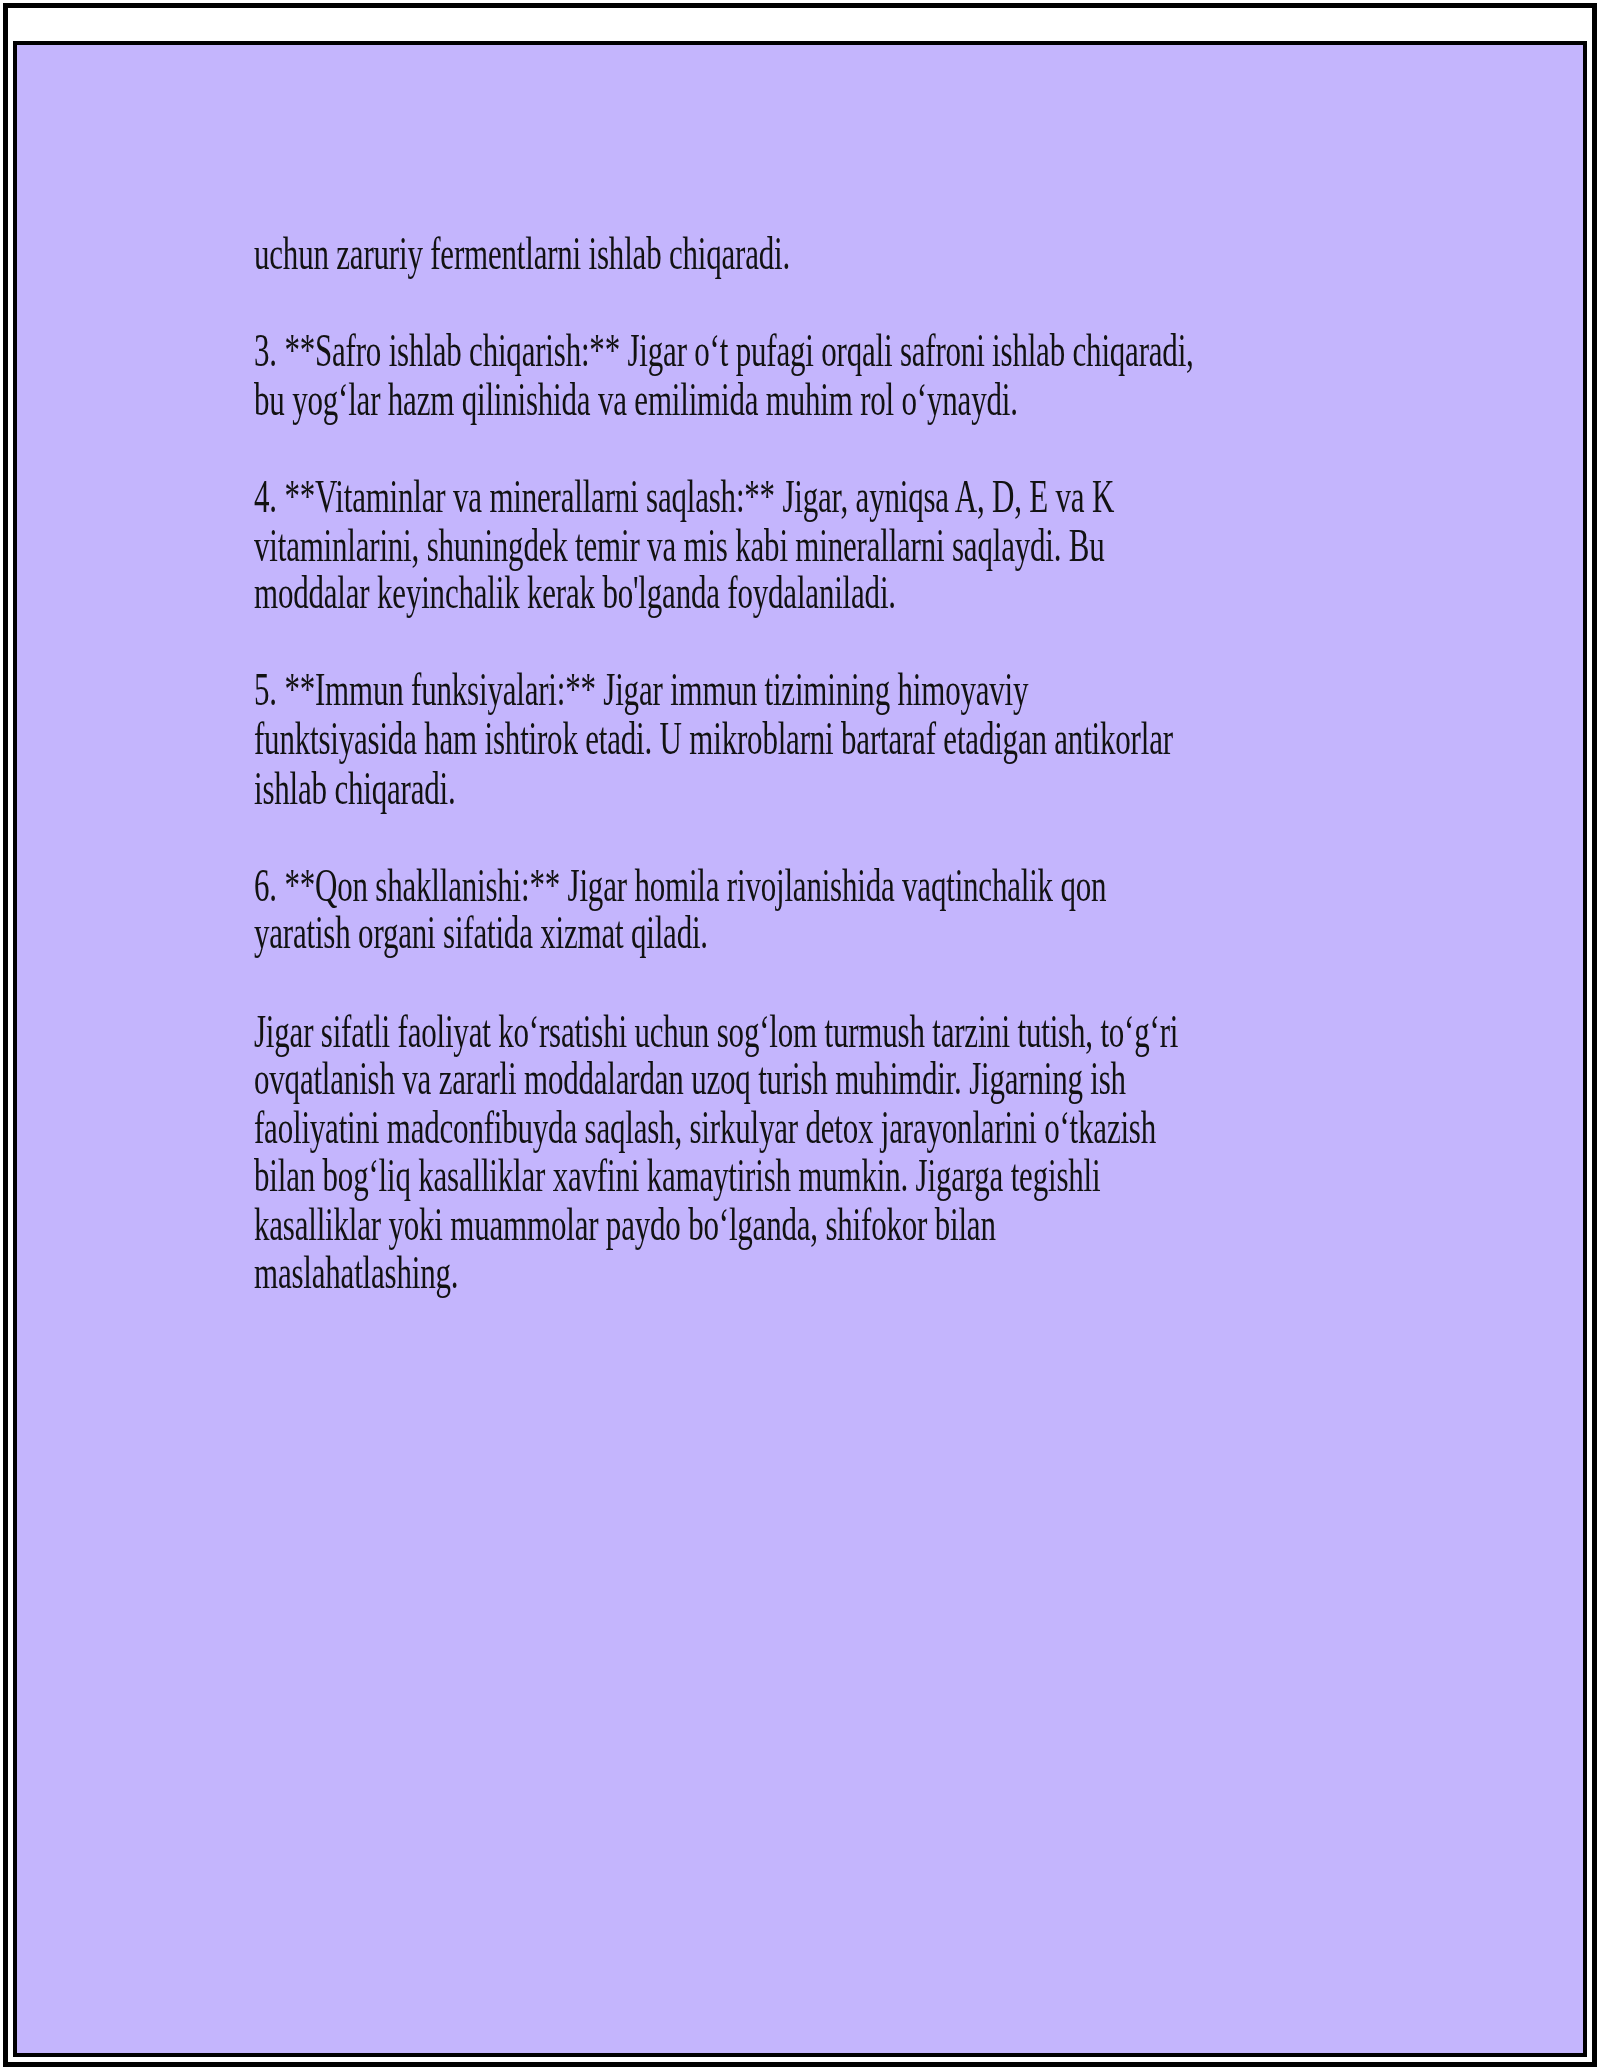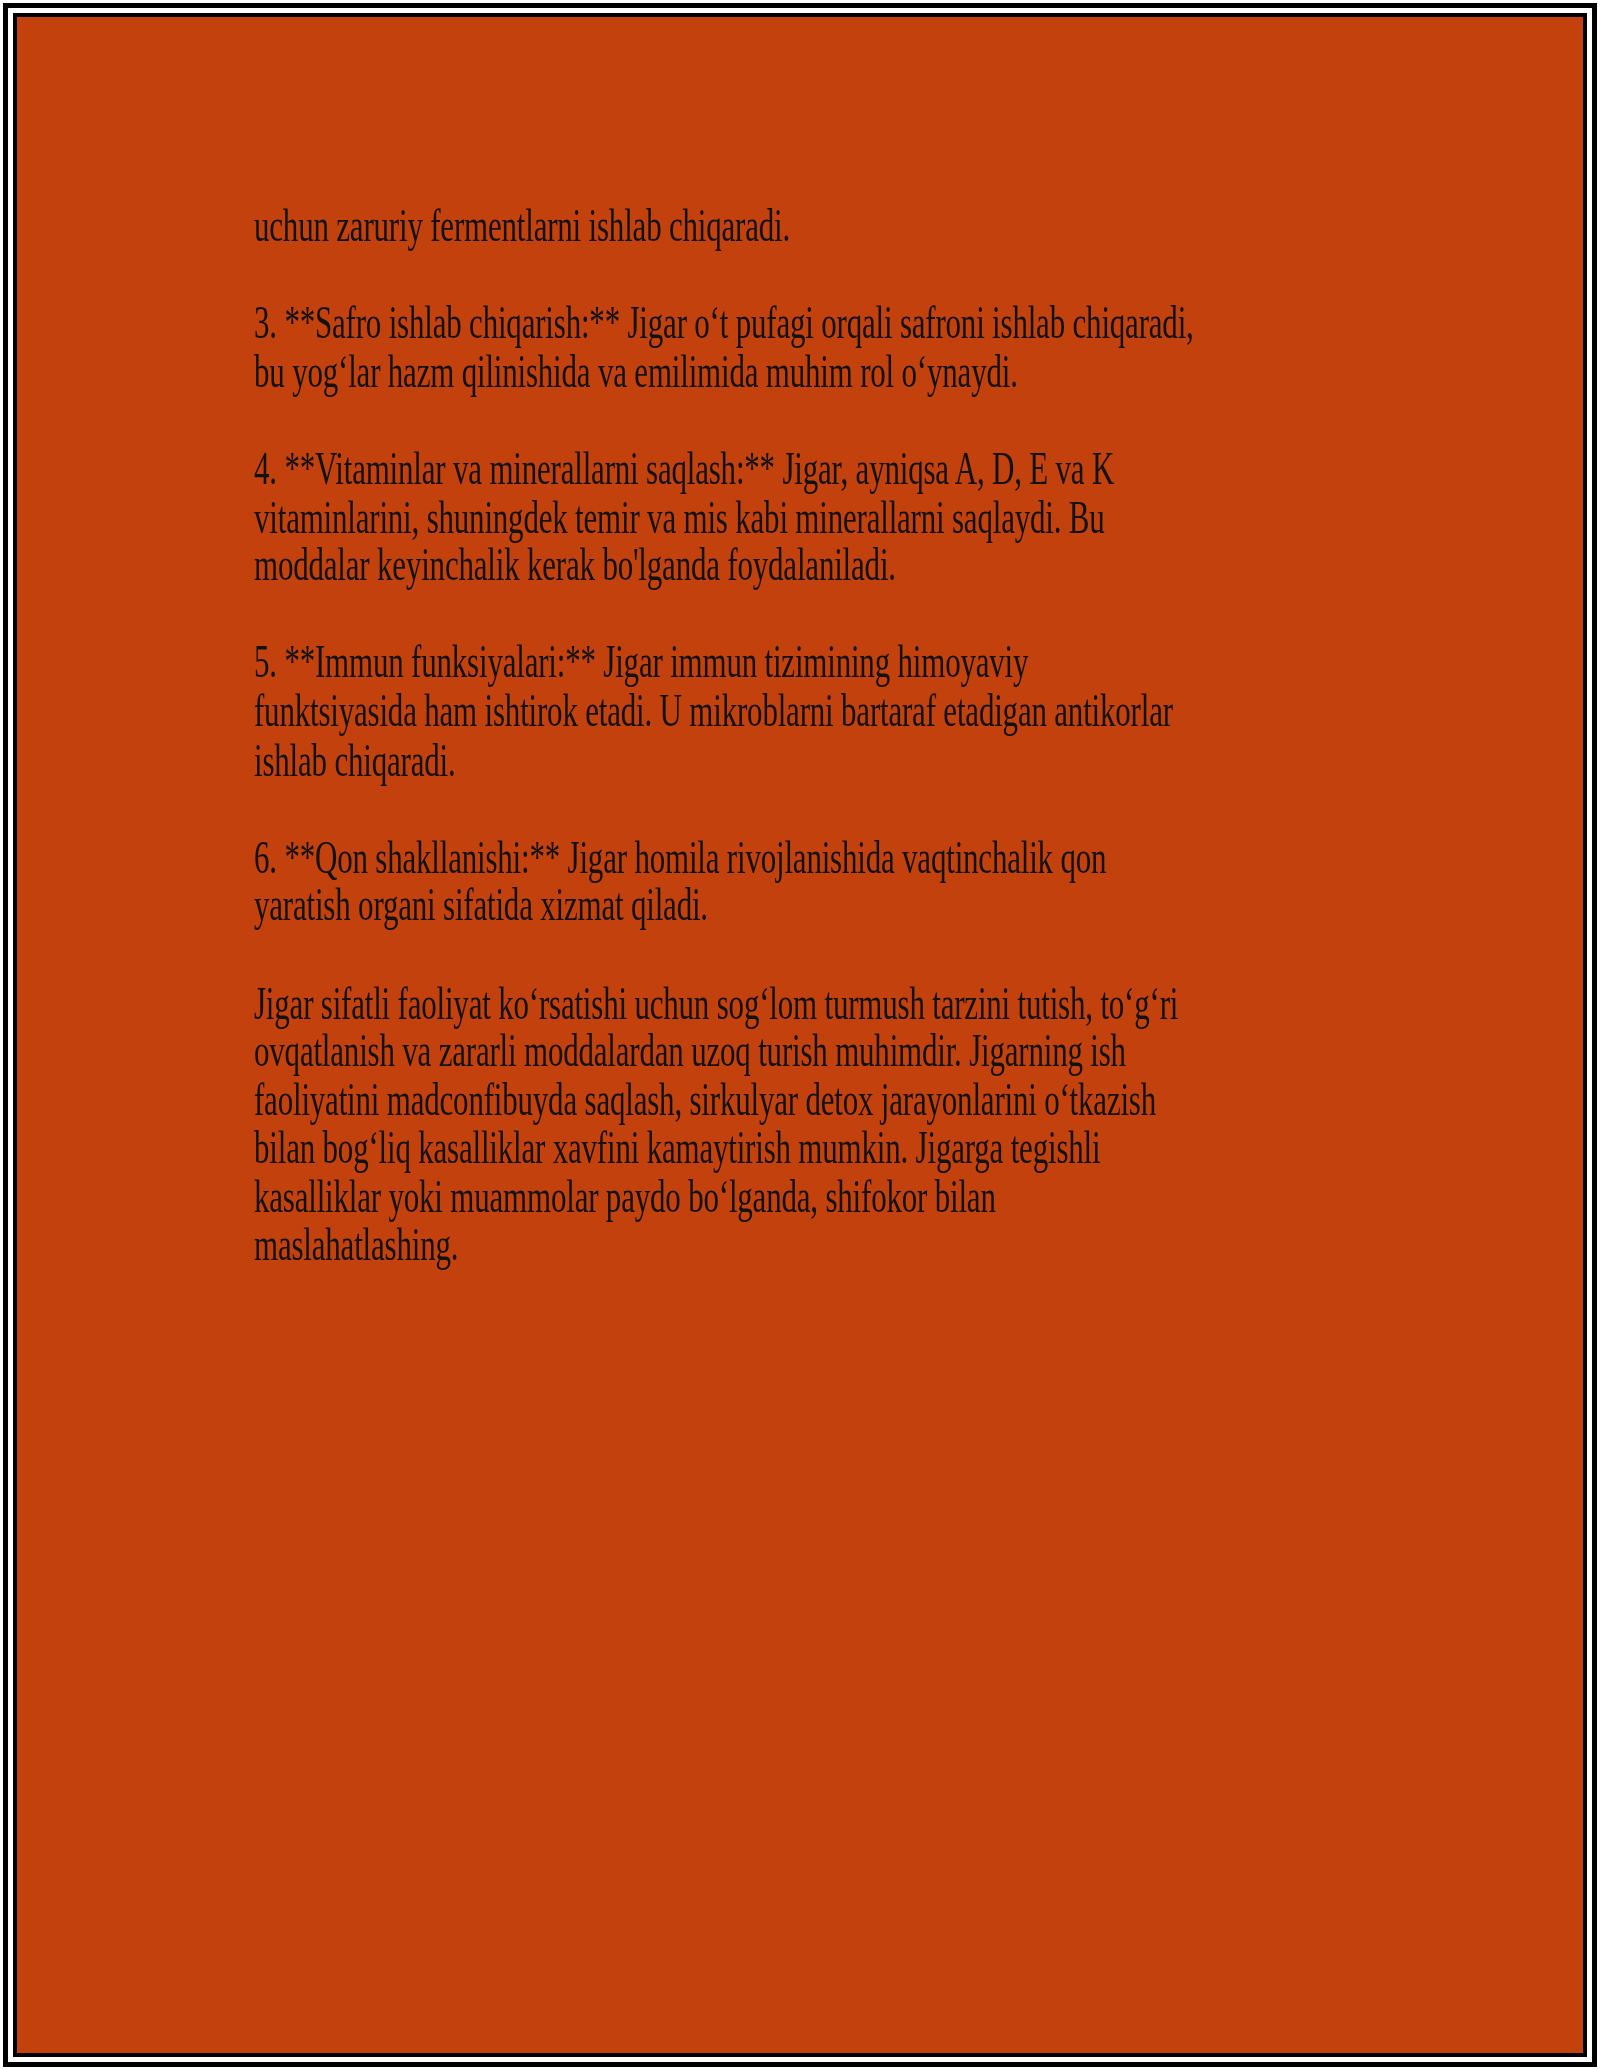--- a/index.html
+++ b/index.html
@@ -16,21 +16,22 @@
   }
   .frame-outer {
     position: absolute;
     inset: 3px;
     border: 5px solid #000000;
   }
   .frame-inner {
     position: absolute;
     inset: 5px;
     border: 4px solid #000000;
-    background: #c2410c;
+    background: #c4b5fd;
+    margin-top: 28px;
   }
   .doc-text {
     position: absolute;
     left: 237px;
     top: 185px;
     width: 1210px;
     color: #121212;
     font-size: 31px;
     line-height: 32.6px;
     transform: scaleY(1.49);

